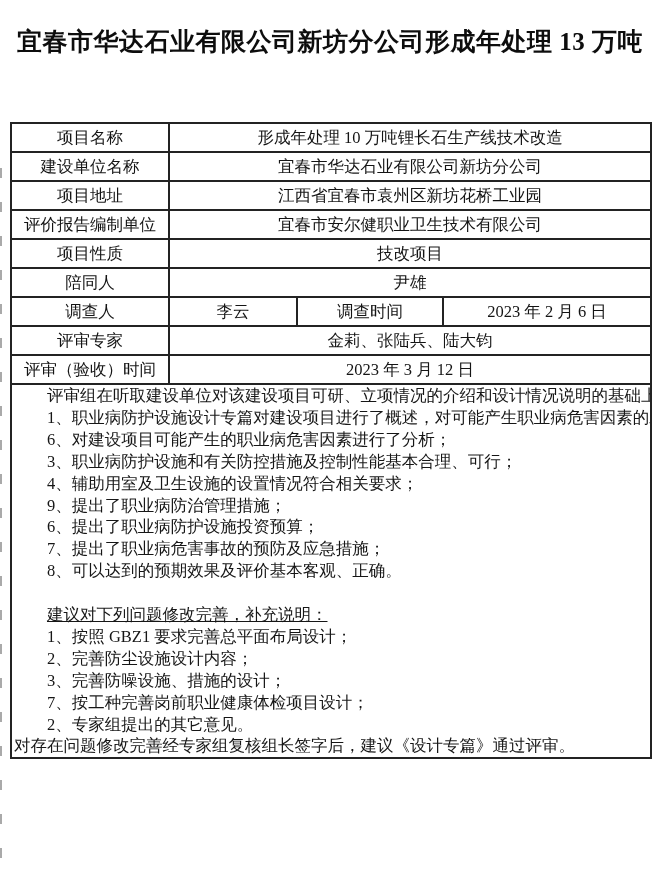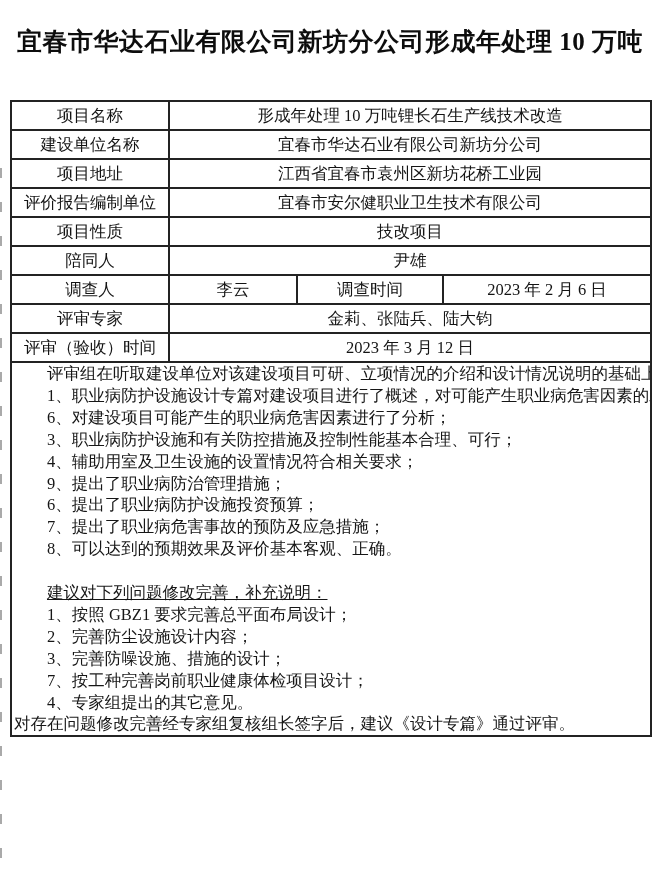--- a/index.html
+++ b/index.html
@@ -21,21 +21,21 @@
     padding-top: 25px;
     text-align: center;
     font-weight: bold;
     font-size: 25px;
     line-height: 34px;
     letter-spacing: 0.5px;
     color: #0d0d0d;
   }
   
   table.info {
-    margin: 41px 0 0 10px;
+    margin: 63px 0 0 10px;
     width: 640px;
     border-collapse: collapse;
     table-layout: fixed;
   }
   table.info td {
     border: 2px solid #232323;
     height: 29px;
     text-align: center;
     vertical-align: middle;
     font-size: 16.5px;
@@ -75,21 +75,21 @@
   }
 </style>
 </head>
 <body>
 
 <div class="page">
 
   <div class="edge-artifact"></div>
 
   <div class="title-block">
-    <div>宜春市华达石业有限公司新坊分公司形成年处理 10 万吨</div>
+    <div>宜春市华达石业有限公司新坊分公司形成年处理 13 万吨</div>
   </div>
 
   <table class="info">
     <colgroup>
       <col style="width:158px">
         <col style="width:128px">
         <col style="width:146px">
         <col style="width:208px">
     </colgroup>
     <tbody>
@@ -140,20 +140,20 @@
           <p>4、辅助用室及卫生设施的设置情况符合相关要求；</p>
           <p>9、提出了职业病防治管理措施；</p>
           <p>6、提出了职业病防护设施投资预算；</p>
           <p>7、提出了职业病危害事故的预防及应急措施；</p>
           <p>8、可以达到的预期效果及评价基本客观、正确。</p>
           <p class="gap-before">建议对下列问题修改完善，补充说明：</p>
           <p>1、按照 GBZ1 要求完善总平面布局设计；</p>
           <p>2、完善防尘设施设计内容；</p>
           <p>3、完善防噪设施、措施的设计；</p>
           <p>7、按工种完善岗前职业健康体检项目设计；</p>
-          <p>4、专家组提出的其它意见。</p>
+          <p>2、专家组提出的其它意见。</p>
           <p class="flush">对存在问题修改完善经专家组复核组长签字后，建议《设计专篇》通过评审。</p>
         </td>
       </tr>
     </tbody>
   </table>
 
 </div>
 
 </body></html>

